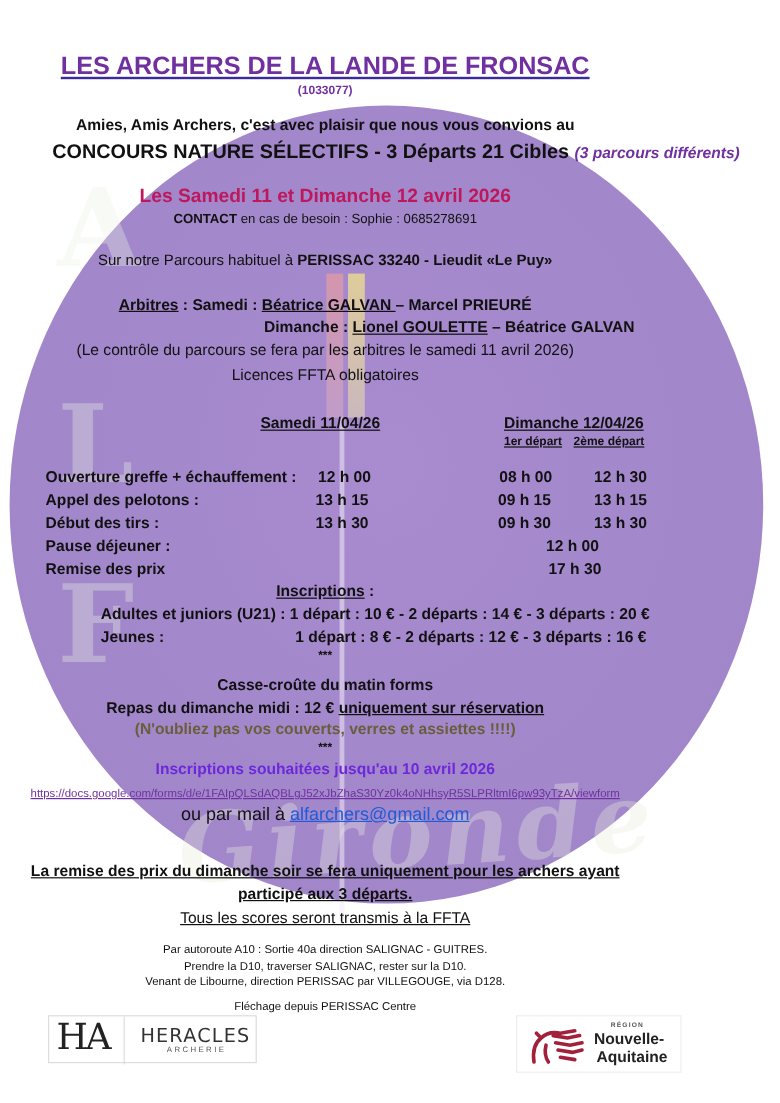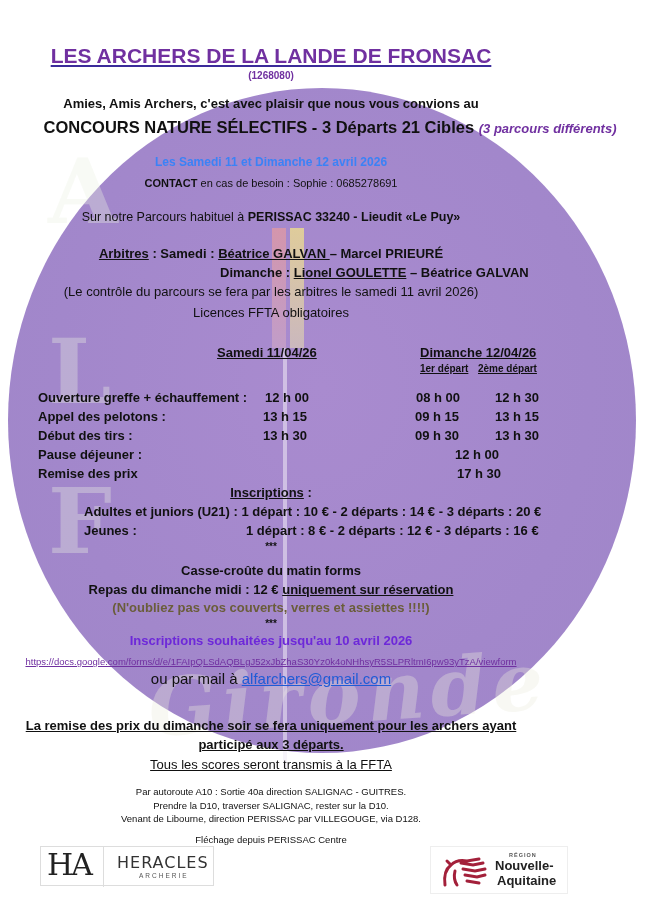--- a/index.html
+++ b/index.html
@@ -27,21 +27,21 @@
 
     .block { position: absolute; left: 0; width: 542px; text-align: center; }
     .b { font-weight: bold; }
     .u { text-decoration: underline; }
 
     .title { top: 44px; font-size: 21px; font-weight: bold; color: #7030a0; text-decoration: underline; text-decoration-color: #3b2b9a; }
     .subtitle-code { top: 70px; font-size: 10px; font-weight: bold; color: #7030a0; }
     .invite { top: 96px; font-size: 13px; font-weight: bold; }
     .event-title { top: 118px; font-size: 16.5px; font-weight: bold; left: 30px; width: 600px; }
     .event-title .italic { font-style: italic; font-size: 13px; color: #7030a0; font-weight: bold; }
-    .dates { top: 155px; font-size: 12px; font-weight: bold; color: #3b82f6; }
+    .dates { top: 155px; font-size: 16px; font-weight: bold; color: #be185d; }
     .contact { top: 177px; font-size: 11px; }
     .venue { top: 210px; font-size: 12.5px; }
     .gps { top: 228px; font-size: 12.5px; font-weight: bold; }
     .arb1 { top: 246px; font-size: 13px; font-weight: bold; }
     .arb2 { top: 265px; font-size: 13px; font-weight: bold; left: 220px; width: 320px; text-align: left; }
     .control { top: 284px; font-size: 13px; }
     .licences { top: 305px; font-size: 13px; }
 
     .sched-head { position: absolute; font-size: 13px; font-weight: bold; text-decoration: underline; }
     .sched-sub { position: absolute; font-size: 10px; font-weight: bold; text-decoration: underline; }
@@ -87,21 +87,21 @@
     <div class="disc-stripe stripe-red"></div>
     <div class="disc-stripe stripe-yellow"></div>
     <div class="disc-pole"></div>
     <div class="disc-letter" style="left:40px;top:50px;">A</div>
     <div class="disc-letter" style="left:40px;top:230px;">L</div>
     <div class="disc-letter" style="left:40px;top:380px;">F</div>
     <div class="disc-watermark">Gironde</div>
   </div>
 
   <div class="block title">LES ARCHERS DE LA LANDE DE FRONSAC</div>
-  <div class="block subtitle-code">(1268080)</div>
+  <div class="block subtitle-code">(1033077)</div>
   <div class="block invite">Amies, Amis Archers, c'est avec plaisir que nous vous convions au</div>
   <div class="block event-title">
     <span>CONCOURS NATURE SÉLECTIFS - 3 Départs 21 Cibles</span>
     <span class="italic">(3 parcours différents)</span>
   </div>
   <div class="block dates">Les Samedi 11 et Dimanche 12 avril 2026</div>
   <div class="block contact">
     <span class="b">CONTACT</span>
     <span>en cas de besoin : Sophie : 0685278691</span>
   </div>

